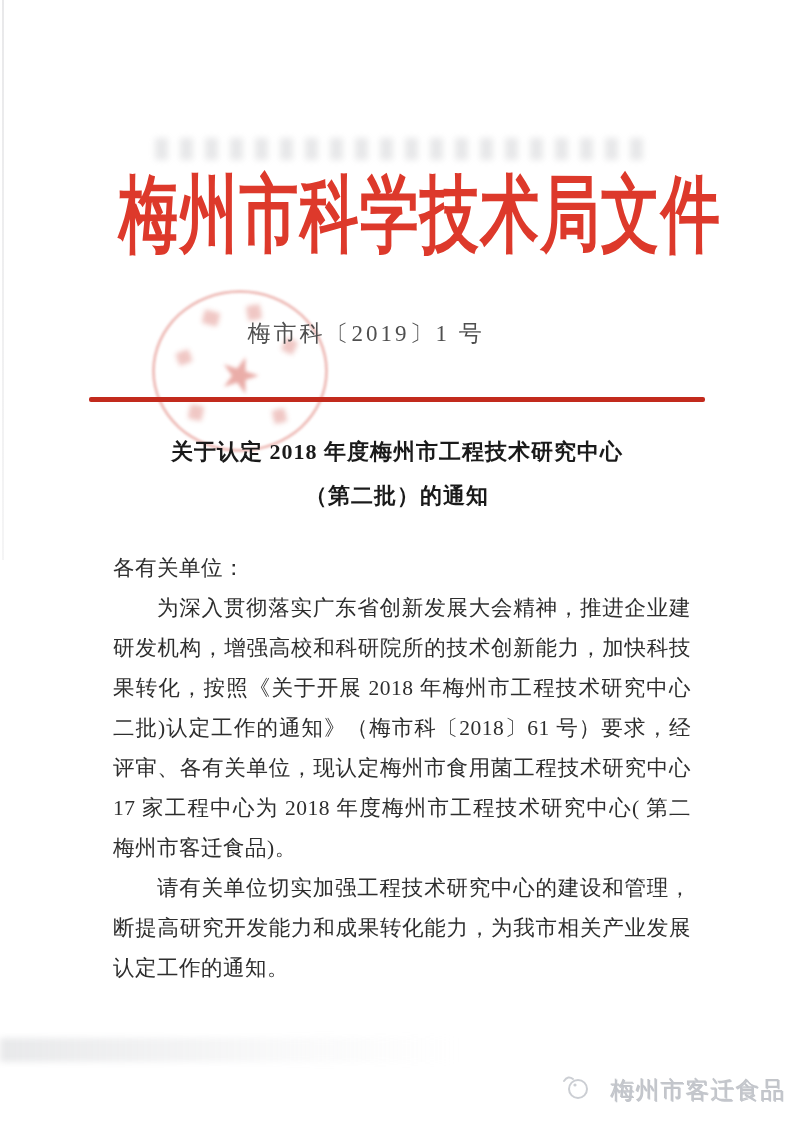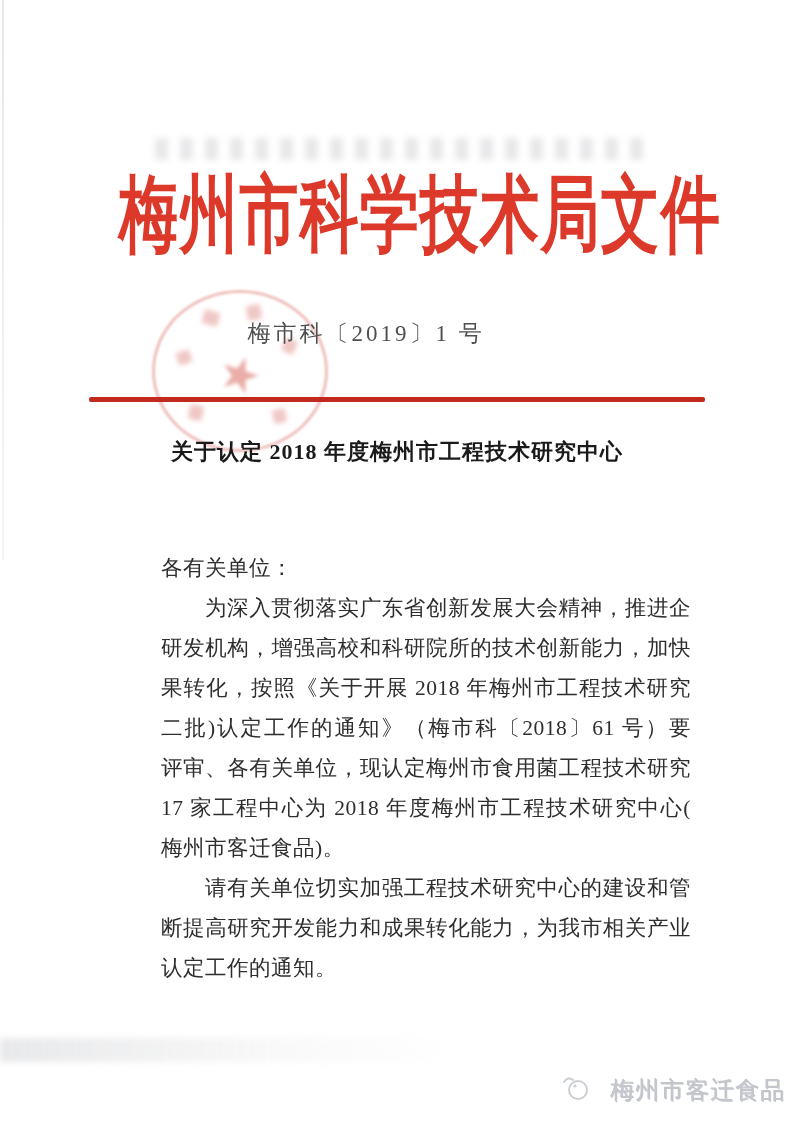--- a/index.html
+++ b/index.html
@@ -84,33 +84,32 @@
     line-height:44px;letter-spacing:1px;
   }
   
   .doc-body{
     position:absolute;top:548px;left:113px;width:578px;
     font-size:21.5px;color:var(--body-text);
   }
   .ln{
     height:40px;line-height:40px;white-space:nowrap;
     letter-spacing:.5px;
-    margin-left:48px;
   }
   .ln.just{
     white-space:normal;text-align:justify;text-align-last:justify;
     overflow:hidden;
   }
   .ln.indent{padding-left:44px;}
   
   .watermark{
     position:absolute;right:8px;bottom:14px;
     display:flex;align-items:center;gap:18px;
     color:var(--watermark-gray);
-    font-family:Liberation Sans, sans-serif;
+    font-family:Liberation Mono, monospace;
     font-size:24px;letter-spacing:1px;
     text-shadow:-1px -1px 0 rgba(122,127,136,.45),1px 1px 0 #ffffff;
     text-align:center;
   }
   .watermark .logo{display:inline-block;opacity:.85;}
 </style>
 </head>
 <body>
 
 <div class="page">
@@ -131,20 +130,21 @@
     <span class="blob b5"></span>
     <span class="blob b6"></span>
   </div>
 
   <div class="doc-number">梅市科〔2019〕1 号</div>
 
   <div class="red-rule"></div>
 
   <h2 class="doc-title">
     <span>关于认定 2018 年度梅州市工程技术研究中心</span><br>
+    <span>（第二批）的通知</span>
   </h2>
 
   <div class="doc-body">
     <div class="ln">各有关单位：</div>
     <div class="ln just indent">为深入贯彻落实广东省创新发展大会精神，推进企业建立</div>
     <div class="ln just">研发机构，增强高校和科研院所的技术创新能力，加快科技成</div>
     <div class="ln just">果转化，按照《关于开展 2018 年梅州市工程技术研究中心(第</div>
     <div class="ln just">二批)认定工作的通知》（梅市科〔2018〕61 号）要求，经专家</div>
     <div class="ln just">评审、各有关单位，现认定梅州市食用菌工程技术研究中心等</div>
     <div class="ln just">17 家工程中心为 2018 年度梅州市工程技术研究中心( 第二批，</div>

